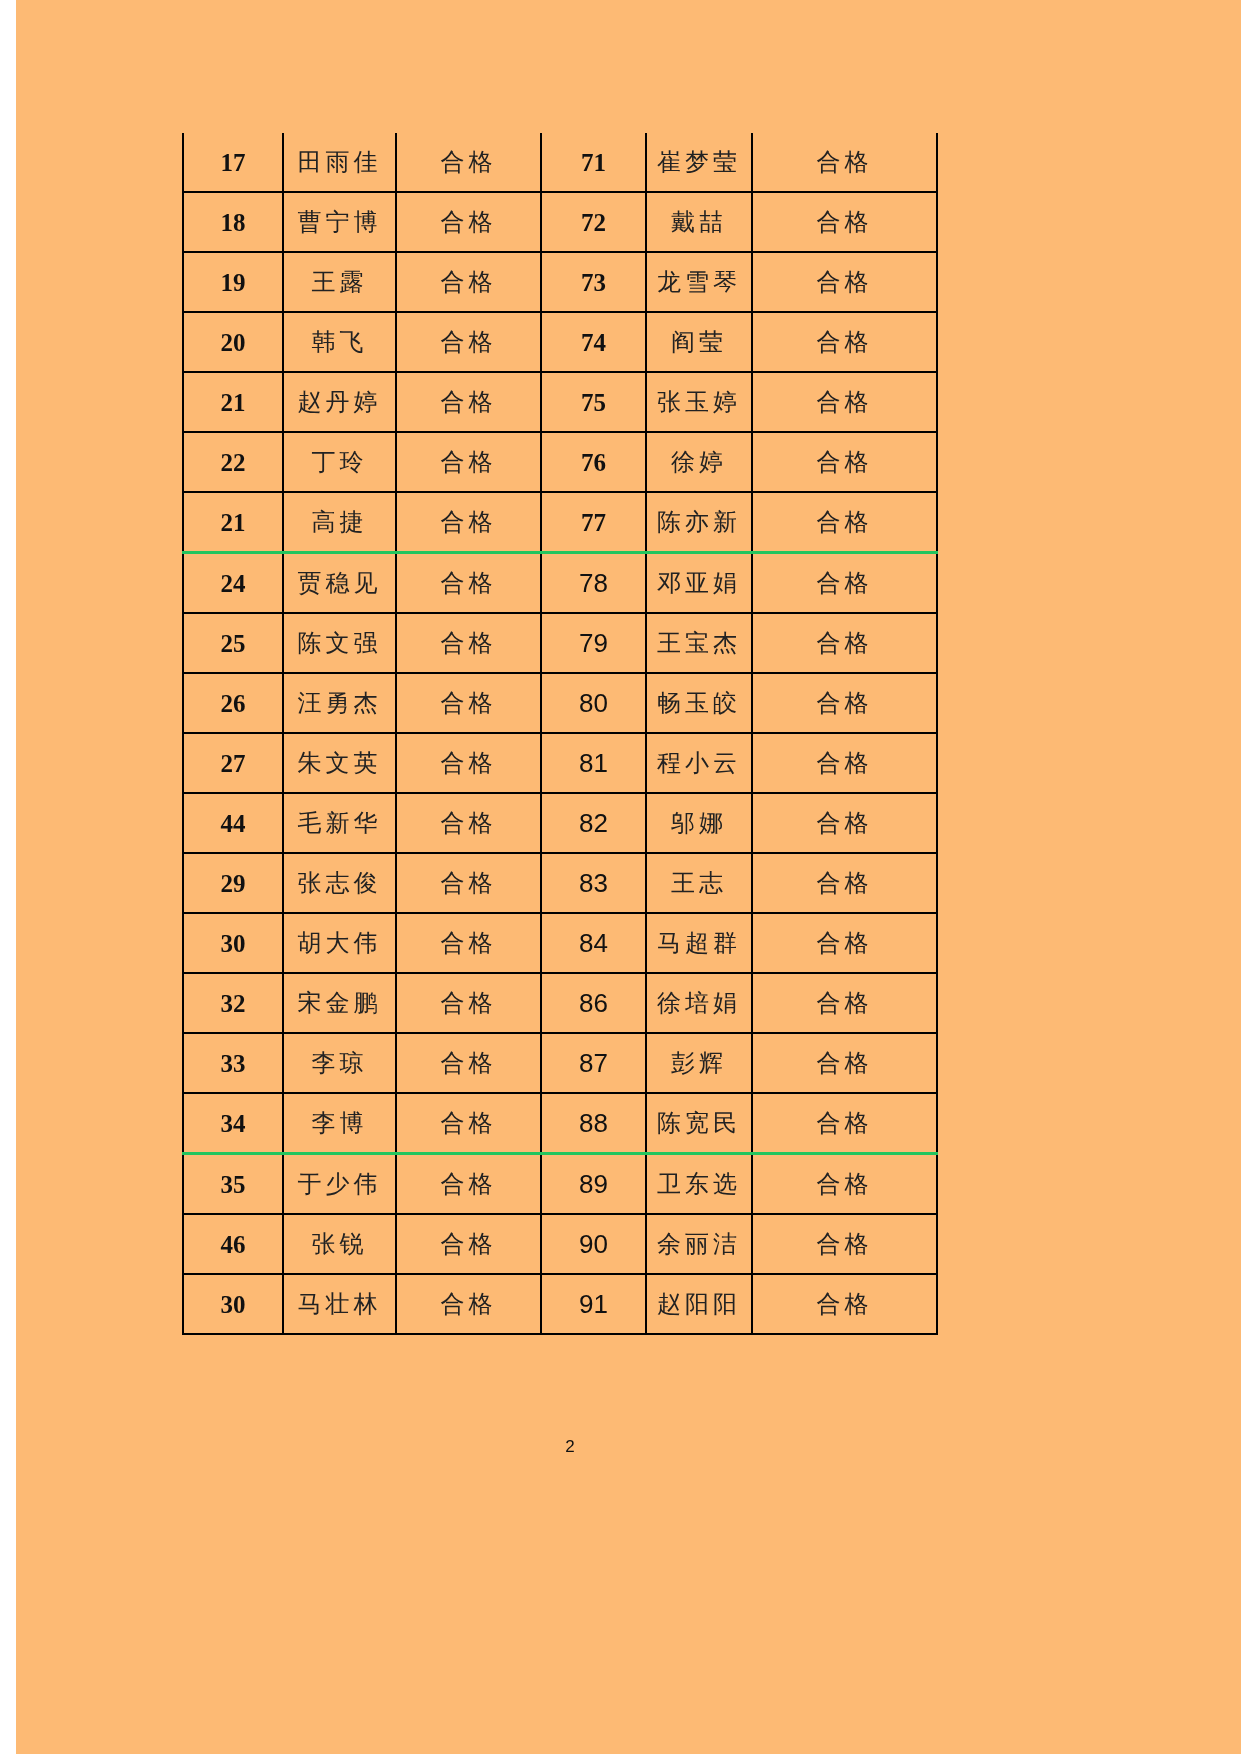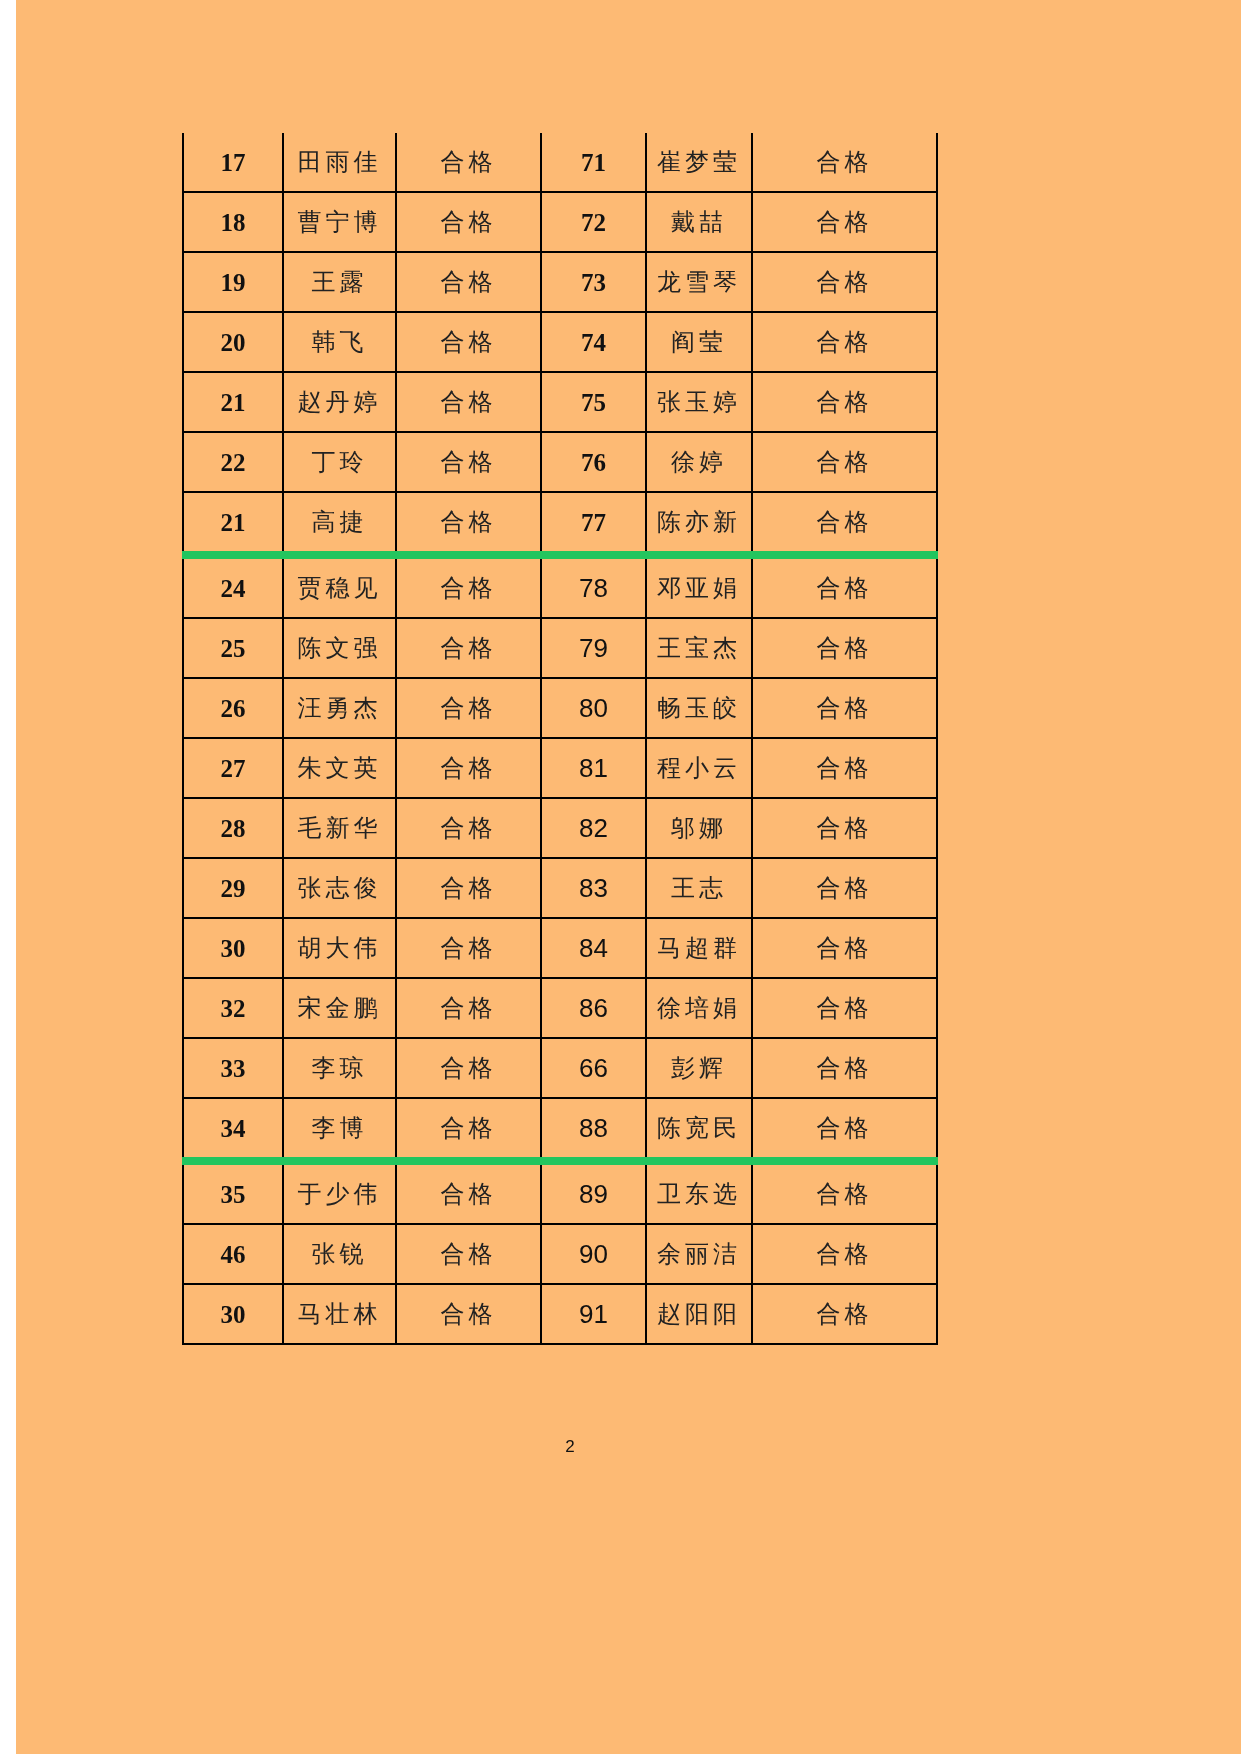--- a/index.html
+++ b/index.html
@@ -34,21 +34,21 @@
       border: 2px solid #000000;
       text-align: center;
       vertical-align: middle;
       padding: 0;
       line-height: 1;
     }
     table.roster tr:first-child td {
       border-top: none;
     }
     table.roster tr.thick-top td {
-      border-top: 8px solid #22c55e;
+      border-top: 3px solid #22c55e;
     }
     td.num {
       font-family: "Liberation Serif", "DejaVu Serif", serif;
       font-weight: bold;
       font-size: 25px;
     }
     td.num-right {
       font-family: "Liberation Sans", "DejaVu Sans", sans-serif;
       font-weight: normal;
       font-size: 26px;
@@ -173,21 +173,21 @@
         </tr>
         <tr>
           <td class="num">27</td>
           <td class="name">朱文英</td>
           <td class="result">合格</td>
           <td class="num num-right sep">81</td>
           <td class="name">程小云</td>
           <td class="result result-right">合格</td>
         </tr>
         <tr>
-          <td class="num">28</td>
+          <td class="num">44</td>
           <td class="name">毛新华</td>
           <td class="result">合格</td>
           <td class="num num-right sep">82</td>
           <td class="name">邬娜</td>
           <td class="result result-right">合格</td>
         </tr>
         <tr>
           <td class="num">29</td>
           <td class="name">张志俊</td>
           <td class="result">合格</td>
@@ -208,21 +208,21 @@
           <td class="name">宋金鹏</td>
           <td class="result">合格</td>
           <td class="num num-right sep">86</td>
           <td class="name">徐培娟</td>
           <td class="result result-right">合格</td>
         </tr>
         <tr>
           <td class="num">33</td>
           <td class="name">李琼</td>
           <td class="result">合格</td>
-          <td class="num num-right sep">66</td>
+          <td class="num num-right sep">87</td>
           <td class="name">彭辉</td>
           <td class="result result-right">合格</td>
         </tr>
         <tr>
           <td class="num">34</td>
           <td class="name">李博</td>
           <td class="result">合格</td>
           <td class="num num-right sep">88</td>
           <td class="name">陈宽民</td>
           <td class="result result-right">合格</td>

